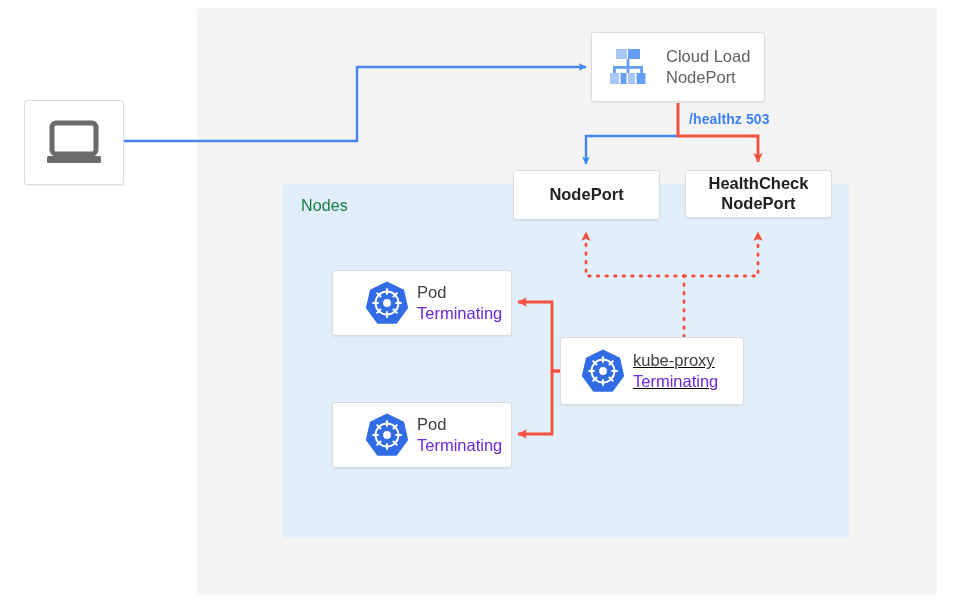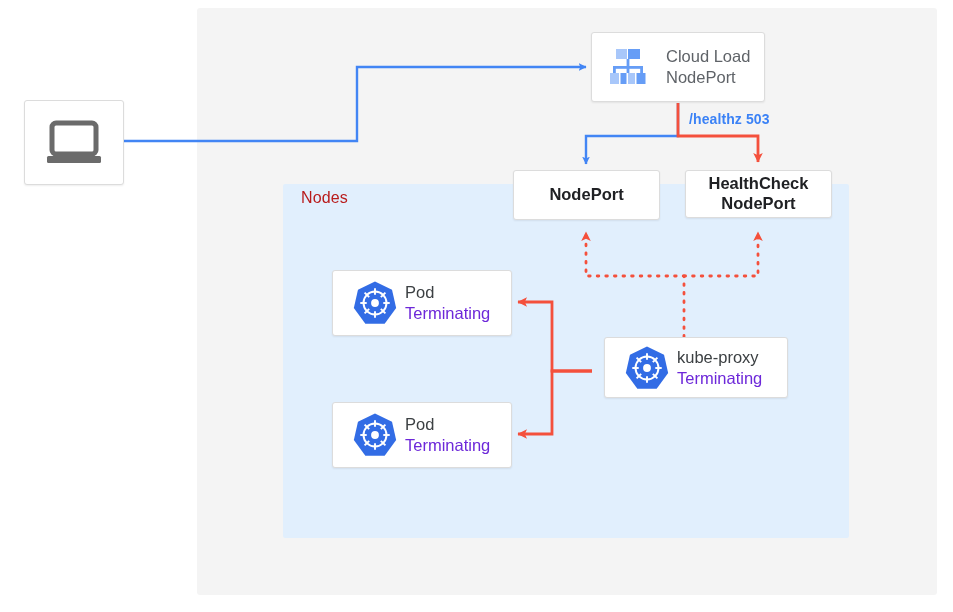--- a/index.html
+++ b/index.html
@@ -31,23 +31,23 @@
     left: 283px;
     top: 184px;
     width: 566px;
     height: 354px;
     background: #e1effd;
     border-radius: 2px;
   }
   .nodes-label {
     position: absolute;
     left: 301px;
-    top: 189px;
+    top: 197px;
     font-size: 16px;
-    color: #b91c1c;
+    color: #15803d;
     letter-spacing: 0.1px;
   }
   .card {
     position: absolute;
     background: #ffffff;
     border: 1px solid #dcdcdc;
     border-radius: 3px;
     box-sizing: border-box;
     box-shadow: 0 1px 2px rgba(0,0,0,0.07);
   }
@@ -126,28 +126,29 @@
     top: 270px;
     width: 180px;
     height: 66px;
   }
   #pod2-card {
     left: 332px;
     top: 402px;
     width: 180px;
     height: 66px;
   }
-  #pod1-card .card-inner, #pod2-card .card-inner { padding-left: 12px; }
+  #pod1-card .card-inner, #pod2-card .card-inner { padding-left: 24px; }
   #pod1-card .card-icon, #pod2-card .card-icon { width: 60px; }
   
   #kubeproxy-card {
-    left: 604px;
+    left: 560px;
     top: 337px;
     width: 184px;
-    height: 61px;
+    height: 68px;
+    text-decoration: underline;
   }
   #kubeproxy-card .card-inner { padding-left: 12px; }
   #kubeproxy-card .card-icon { width: 60px; }
 
   .healthz-label {
     position: absolute;
     left: 689px;
     top: 111px;
     font-size: 14px;
     font-weight: bold;

